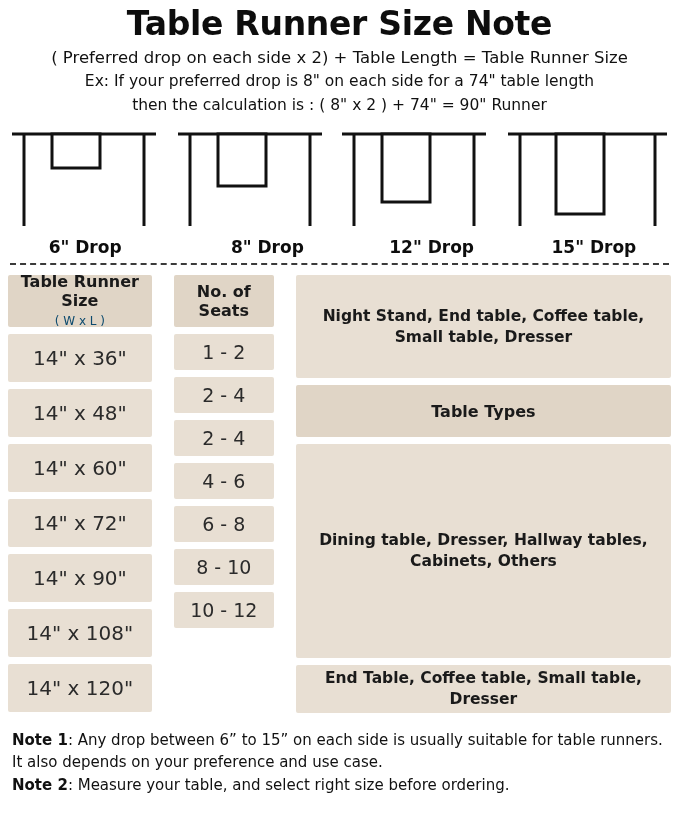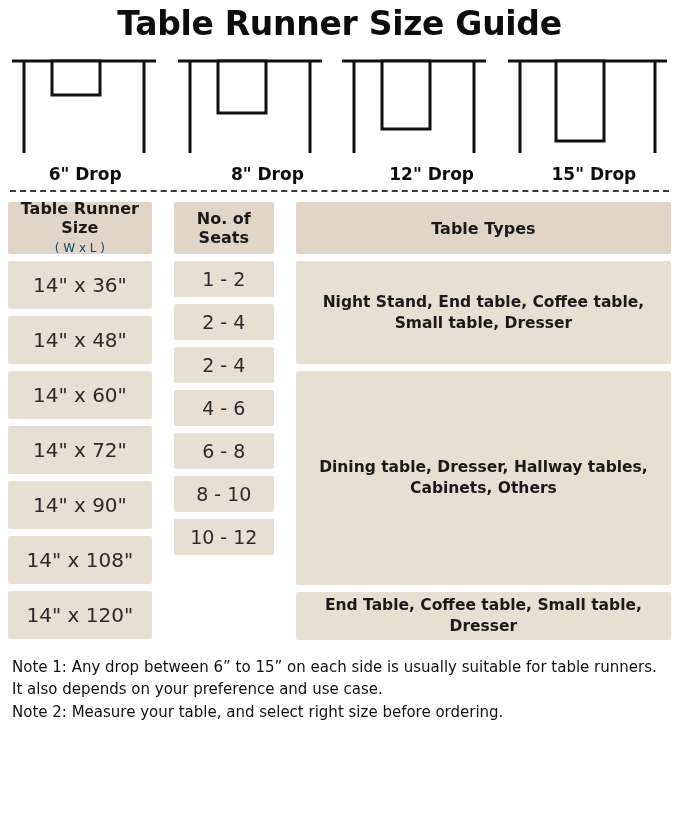--- a/index.html
+++ b/index.html
@@ -142,29 +142,34 @@
   
   .notes {
     margin-top: 9px;
     font-size: 15px;
     line-height: 22px;
     color: #111;
     padding: 0 4px;
   }
   .note-line { text-align: left; }
   .note-2 { margin-top: 1px; }
-  .note-label { font-weight: normal; margin-top: 44px; }
+  .note-label { font-weight: bold; margin-top: 44px; }
 </style>
 </head>
 <body>
 
 <div class="page">
 
-  <div class="title">Table Runner Size Guide</div>
-
+  <div class="title">Table Runner Size Note</div>
+
+  <div class="subtitle-block">
+    <div class="formula">( Preferred drop on each side x 2) + Table Length = Table Runner Size</div>
+    <div class="example">Ex: If your preferred drop is 8" on each side for a 74" table length</div>
+    <div class="example">then the calculation is : ( 8" x 2 ) + 74" = 90" Runner</div>
+  </div>
 
   <div class="diagram-wrap">
     <svg width="663" height="110" viewBox="0 0 663 110">
       <g stroke="#111111" fill="none" stroke-width="3">
 
         <line x1="4" y1="8" x2="148" y2="8"></line>
         <line x1="16" y1="8" x2="16" y2="100"></line>
         <line x1="136" y1="8" x2="136" y2="100"></line>
         <rect x="44" y="8" width="48" height="34" fill="#ffffff"></rect>
 
@@ -218,24 +223,24 @@
       <div class="cell seat-cell">1 - 2</div>
       <div class="cell seat-cell">2 - 4</div>
       <div class="cell seat-cell">2 - 4</div>
       <div class="cell seat-cell">4 - 6</div>
       <div class="cell seat-cell">6 - 8</div>
       <div class="cell seat-cell">8 - 10</div>
       <div class="cell seat-cell">10 - 12</div>
     </div>
 
     <div class="col-c">
+      <div class="cell type-cell type-1">Night Stand, End table, Coffee table, Small table, Dresser</div>
       <div class="cell head-cell">
         <span>Table Types</span>
       </div>
-      <div class="cell type-cell type-1">Night Stand, End table, Coffee table, Small table, Dresser</div>
       <div class="cell type-cell type-3">Dining table, Dresser, Hallway tables, Cabinets, Others</div>
       <div class="cell type-cell type-2">End Table, Coffee table, Small table, Dresser</div>
     </div>
 
   </div>
 
   <div class="notes">
     <div class="note-line">
       <span class="note-label">Note 1</span><span>: Any drop between 6” to 15” on each side is usually suitable for table runners. It also depends on your preference and use case.</span>
     </div>

